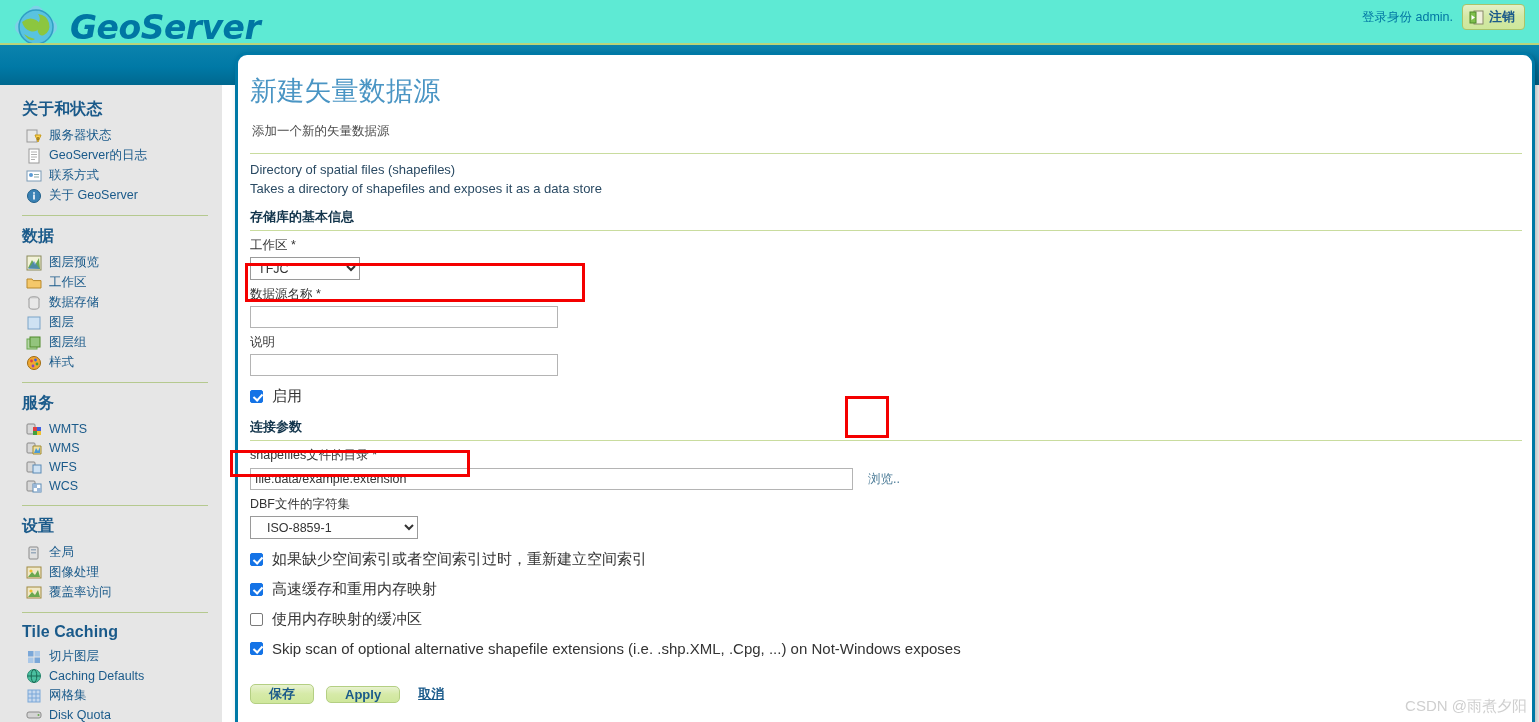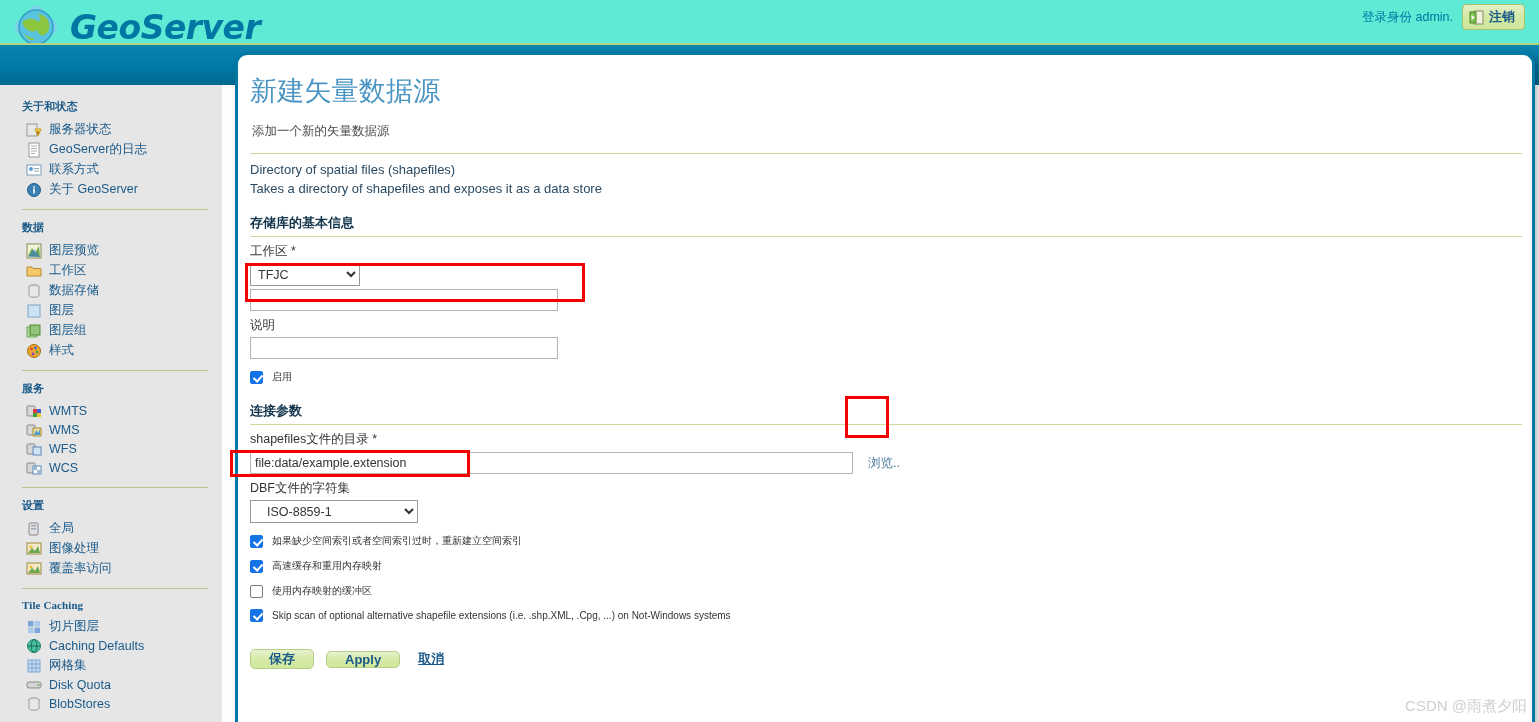--- a/index.html
+++ b/index.html
@@ -59,22 +59,22 @@
   }
 
   
   .sidebar {
     position: absolute; left: 0; top: 85px; width: 222px; height: 637px;
     background: #e6e6e6;
     padding: 14px 0 0 22px;
   }
   .side-section { margin-bottom: 2px; }
   .side-head {
-    font-size: 11px; font-weight: bold; color: #1a5a8a;
-    margin: 0 0 6px 0; letter-spacing: .1px; font-family: Liberation Serif, serif;
+    font-size: 16px; font-weight: bold; color: #1a5a8a;
+    margin: 0 0 6px 0; letter-spacing: .1px;
   }
   .side-sep {
     height: 1px; background: #b5c98f; margin: 9px 14px 10px 0;
   }
   .side-item {
     display: flex; align-items: center; gap: 7px;
     padding: 1px 0 2px 4px; cursor: pointer;
   }
   .side-item .lbl { font-size: 12.5px; color: #1a5a8a; }
   .ico { width: 16px; height: 16px; flex: 0 0 16px; display:block; }
@@ -104,21 +104,21 @@
     font-size: 12.5px; color: #4a4a4a;
   }
   .rule {
     height: 1px; background: #c9dc9e; margin: 13px 0 0 0; width: 1272px;
   }
   .desc-line { font-size: 13px; color: #2a4a63; margin-top: 8px; }
   .desc-line2 { font-size: 13px; color: #2a4a63; margin-top: 4px; }
 
   .sec-head {
     font-size: 13px; font-weight: bold; color: #12344b;
-    margin-top: 18px; margin-bottom: 0;
+    margin-top: 12px; margin-bottom: 0;
   }
   .sec-rule { height:1px; background:#c9dc9e; width:1272px; margin-top:4px; }
 
   .field-label { font-size: 12.5px; color: #333; margin-top: 6px; }
   .txt-input {
     display:block;
     width: 308px; height: 22px;
     border: 1px solid #b4b4b4;
     background: #fff;
     font-size: 12.5px; color:#333;
@@ -140,21 +140,21 @@
     width:13px; height:13px; flex:0 0 13px;
     border:1px solid #7a7a7a; background:#fff; border-radius:2px;
     position:relative; cursor:pointer;
   }
   .cb.on { background:#1473e6; border-color:#1473e6; }
   .cb.on::after {
     content:""; position:absolute; left:3.5px; top:1px;
     width:4px; height:7px; border:solid #fff;
     border-width: 0 2px 2px 0; transform: rotate(42deg);
   }
-  .cb-lbl { font-size: 10px; color:#333; }
+  .cb-lbl { font-size: 15px; color:#333; }
 
   
   .dir-row { position: relative; margin-top: 4px; }
   .dir-input {
     width: 603px; height: 22px;
     border: 1px solid #b4b4b4; background:#fff;
     font-size:12.5px; color:#333; padding: 2px 4px;
     font-family:"Liberation Sans", sans-serif;
   }
   .browse-link {
@@ -493,20 +493,21 @@
       <div class="desc-line2">Takes a directory of shapefiles and exposes it as a data store</div>
 
       <div class="sec-head">存储库的基本信息</div>
       <div class="sec-rule"></div>
 
       <div class="field-label">工作区 *</div>
       <select class="sel">
         <option>TFJC</option>
       </select>
 
+      <div class="field-label">数据源名称 *</div>
       <input class="txt-input" type="text" value="" style="">
 
       <div class="field-label">说明</div>
       <input class="txt-input" type="text" value="" style="">
 
       <div class="cb-row">
         <span class="cb on"></span>
         <span class="cb-lbl">启用</span>
       </div>
 
@@ -531,21 +532,21 @@
       <div class="cb-row">
         <span class="cb on"></span>
         <span class="cb-lbl">高速缓存和重用内存映射</span>
       </div>
       <div class="cb-row">
         <span class="cb"></span>
         <span class="cb-lbl">使用内存映射的缓冲区</span>
       </div>
       <div class="cb-row">
         <span class="cb on"></span>
-        <span class="cb-lbl">Skip scan of optional alternative shapefile extensions (i.e. .shp.XML, .Cpg, ...) on Not-Windows systems</span>
+        <span class="cb-lbl">Skip scan of optional alternative shapefile extensions (i.e. .shp.XML, .Cpg, ...) on Not-Windows exposes</span>
       </div>
 
       <div class="btn-row">
         <button class="gbtn">保存</button>
         <button class="gbtn">Apply</button>
         <span class="cancel-link">取消</span>
       </div>
 
     </div>
   </div>

